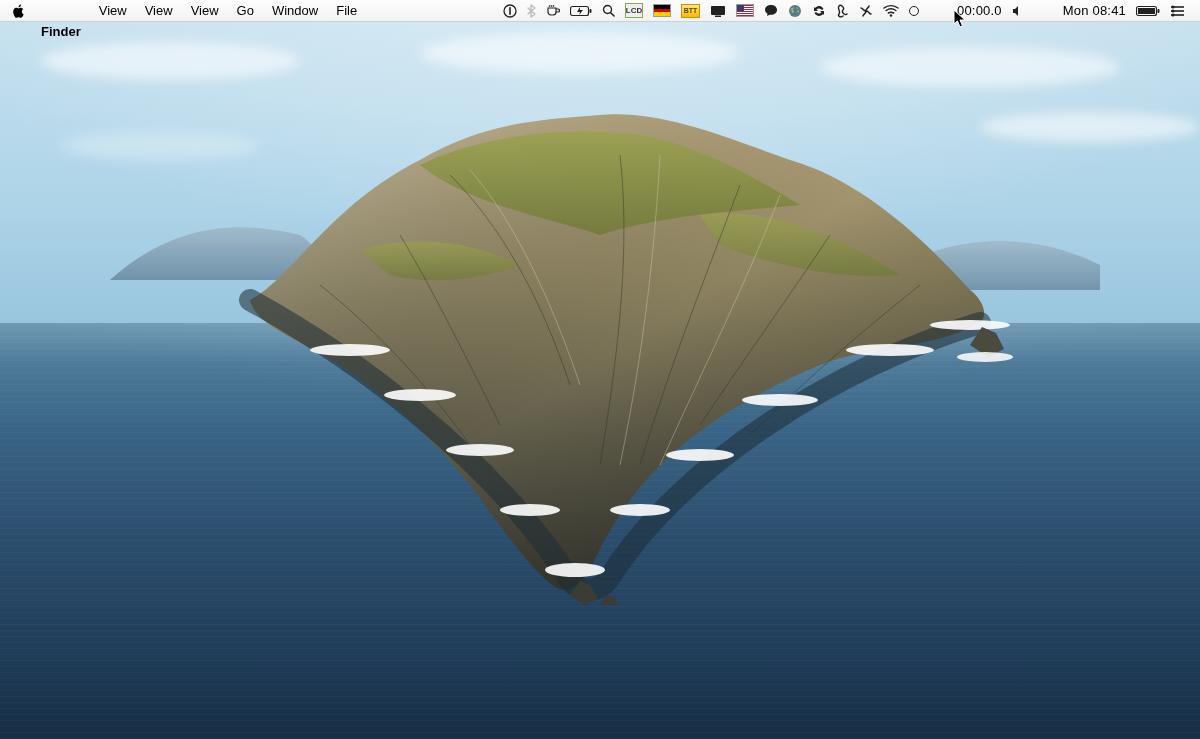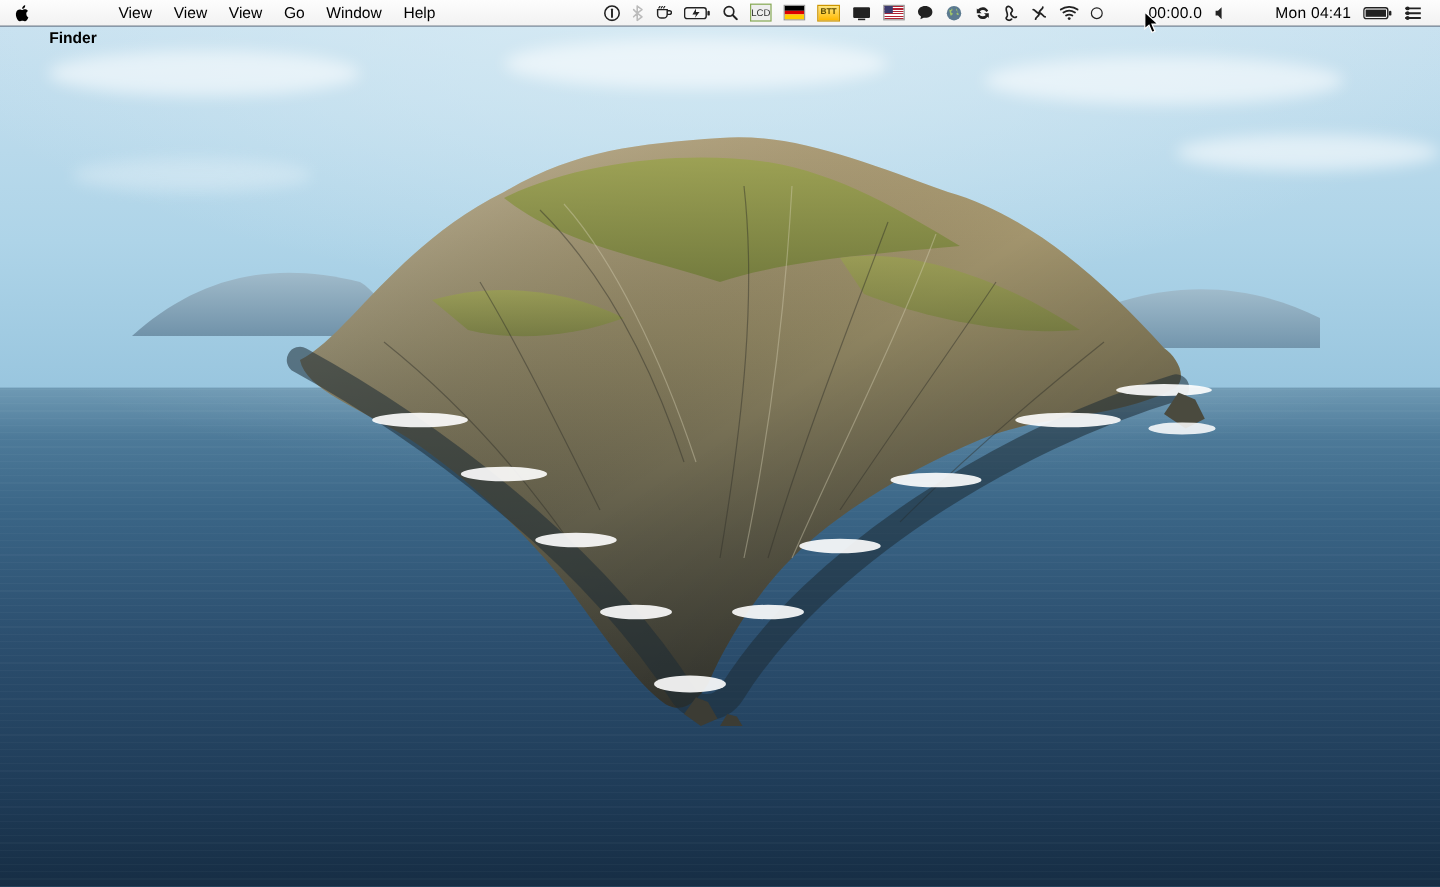--- a/index.html
+++ b/index.html
@@ -73,21 +73,21 @@
   }
   .flag-us::before {
     content: "";
     position: absolute; left: 0; top: 0;
     width: 7px; height: 6px; background: #3c3b6e;
   }
 
   .app-badge {
     width: 16px; height: 13px; font-size: 8px;
     display: inline-flex; align-items: center; justify-content: center;
-    border: 1px solid #8a5; background: #eee; color:#333; font-weight:400;
+    border: 1px solid #8a5; background: #eee; color:#333; font-weight:700;
   }
   .btt-badge {
     width: 17px; height: 12px; font-size: 7px;
     display: inline-flex; align-items: center; justify-content: center;
     background: linear-gradient(#ffe680,#ffb800);
     border: 1px solid #cc9500; color:#5a4a00; font-weight:700;
   }
 
   .rec-dot {
     width: 8px; height: 8px; border-radius: 50%;
@@ -159,21 +159,21 @@
       <svg viewBox="0 0 16 16">
           <path fill="#000" d="M11.3 8.5c0-1.8 1.5-2.7 1.6-2.7-0.9-1.3-2.2-1.5-2.7-1.5-1.1-0.1-2.2 0.7-2.8 0.7s-1.5-0.7-2.4-0.6c-1.2 0-2.4 0.7-3 1.9-1.3 2.3-0.3 5.7 0.9 7.6 0.6 0.9 1.4 1.9 2.3 1.9s1.3-0.6 2.4-0.6 1.4 0.6 2.4 0.6 1.6-0.9 2.3-1.8c0.7-1 1-2 1-2.1-0.1 0-2-0.8-2-3.4zM9.6 2.8c0.5-0.6 0.8-1.4 0.7-2.3-0.7 0-1.6 0.5-2.1 1.1-0.5 0.5-0.9 1.4-0.8 2.2 0.8 0.1 1.7-0.4 2.2-1z"></path>
         </svg>
     </span>
     <span class="menu-item appname">Finder</span>
     <span class="menu-item">View</span>
     <span class="menu-item">View</span>
     <span class="menu-item">View</span>
     <span class="menu-item">Go</span>
     <span class="menu-item">Window</span>
-    <span class="menu-item">Help</span>
+    <span class="menu-item">File</span>
   </div>
 
   <div class="menubar-right">
     <span class="status-item">
       <svg width="14" height="14" viewBox="0 0 14 14">
           <circle cx="7" cy="7" r="6" fill="none" stroke="#222" stroke-width="1.3"></circle>
           <rect x="6.2" y="3" width="1.6" height="8" rx="0.8" fill="#222"></rect>
         </svg>
     </span>
     <span class="status-item">
@@ -257,21 +257,21 @@
     </span>
     <span class="status-item">
       <span class="rec-dot"></span>
     </span>
     <span class="status-item clock-text">00:00.0</span>
     <span class="status-item">
       <svg width="13" height="12" viewBox="0 0 13 12">
           <path d="M1 4h2l3-3v10l-3-3H1z" fill="#222"></path>
         </svg>
     </span>
-    <span class="status-item clock-text">Mon 04:41</span>
+    <span class="status-item clock-text">Mon 08:41</span>
     <span class="status-item">
       <svg width="24" height="12" viewBox="0 0 24 12">
           <rect x="0.5" y="1.5" width="20" height="9" rx="2" fill="none" stroke="#222" stroke-width="1.2"></rect>
           <rect x="2" y="3" width="17" height="6" fill="#222"></rect>
           <rect x="21.5" y="4" width="2" height="4" rx="1" fill="#222"></rect>
         </svg>
     </span>
     <span class="status-item">
       <svg width="15" height="12" viewBox="0 0 15 12">
           <line x1="1" y1="2" x2="14" y2="2" stroke="#222" stroke-width="1.6"></line>

